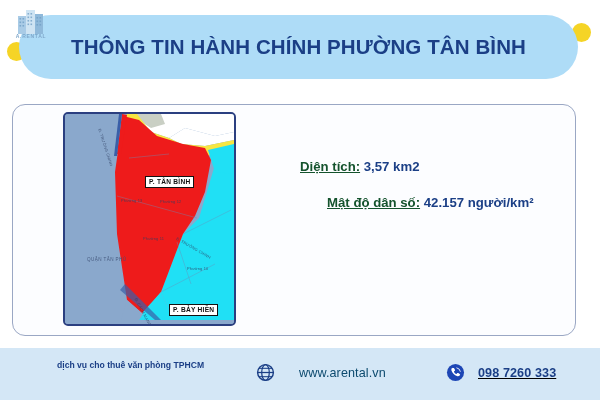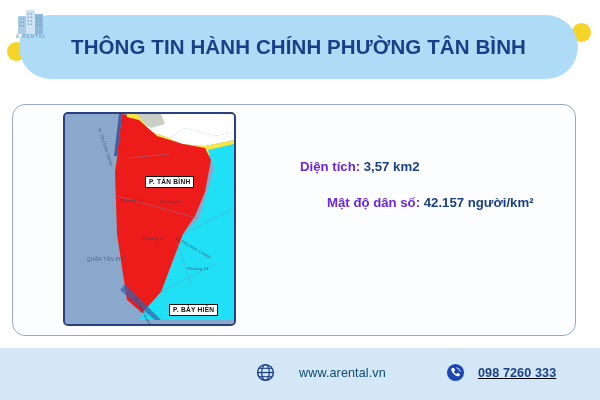--- a/index.html
+++ b/index.html
@@ -128,22 +128,23 @@
     width: 270px;
   }
   .stat-row {
     margin-bottom: 21px;
     font-size: 13.2px;
     white-space: nowrap;
     line-height: 1.1;
   }
   .stat-row:last-child { margin-bottom: 0; padding-left: 27px; }
   .stat-label {
-    color: #6d28d9;
-    font-weight: bold;
+    color: #14532d;
+    font-weight: bold;
+    text-decoration: underline;
   }
   .stat-value {
     color: #1b3f86;
     font-weight: bold;
   }
 
   
   #footer-bar {
     position: absolute;
     left: 0; top: 348px;
@@ -308,20 +309,21 @@
       <rect x="22.5" y="12.5" width="1.6" height="1.6"></rect>
       <rect x="25.5" y="12.5" width="1.6" height="1.6"></rect>
       <rect x="22.5" y="16" width="1.6" height="1.6"></rect>
       <rect x="25.5" y="16" width="1.6" height="1.6"></rect>
     </g>
   </svg>
   <div id="logo-wordmark">A.RENTAL</div>
 </div>
 
 <div id="footer-tagline">
+  <div>dịch vụ cho thuê văn phòng TPHCM</div>
 </div>
 
 <div id="footer-web">
   <svg width="19" height="19" viewBox="0 0 20 20">
     <circle cx="10" cy="10" r="8.3" fill="none" stroke="#1b3f86" stroke-width="1.5"></circle>
     <ellipse cx="10" cy="10" rx="4" ry="8.3" fill="none" stroke="#1b3f86" stroke-width="1.3"></ellipse>
     <line x1="1.7" y1="10" x2="18.3" y2="10" stroke="#1b3f86" stroke-width="1.3"></line>
     <line x1="3.2" y1="5.6" x2="16.8" y2="5.6" stroke="#1b3f86" stroke-width="1.1"></line>
     <line x1="3.2" y1="14.4" x2="16.8" y2="14.4" stroke="#1b3f86" stroke-width="1.1"></line>
   </svg>

